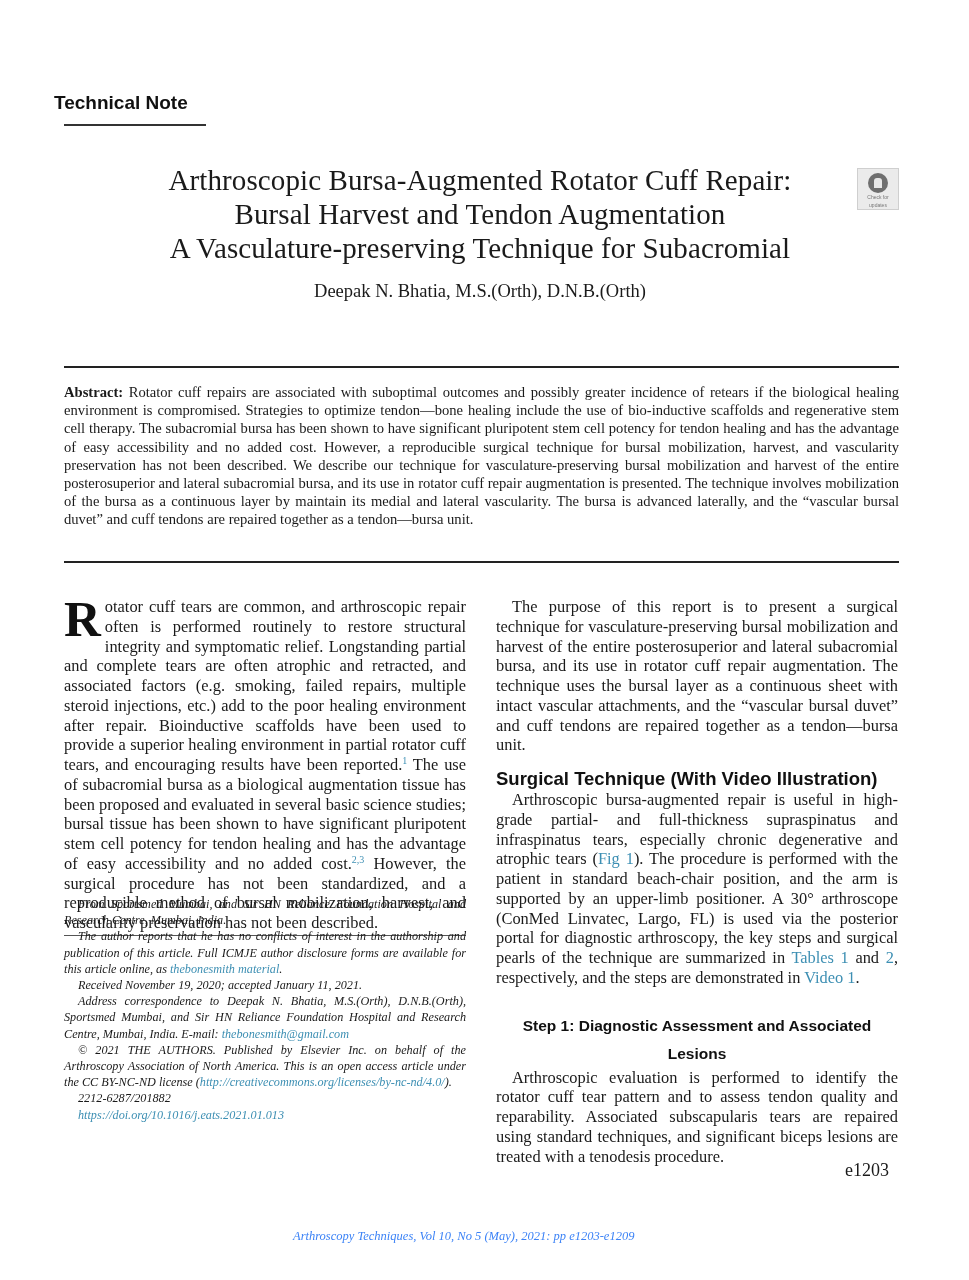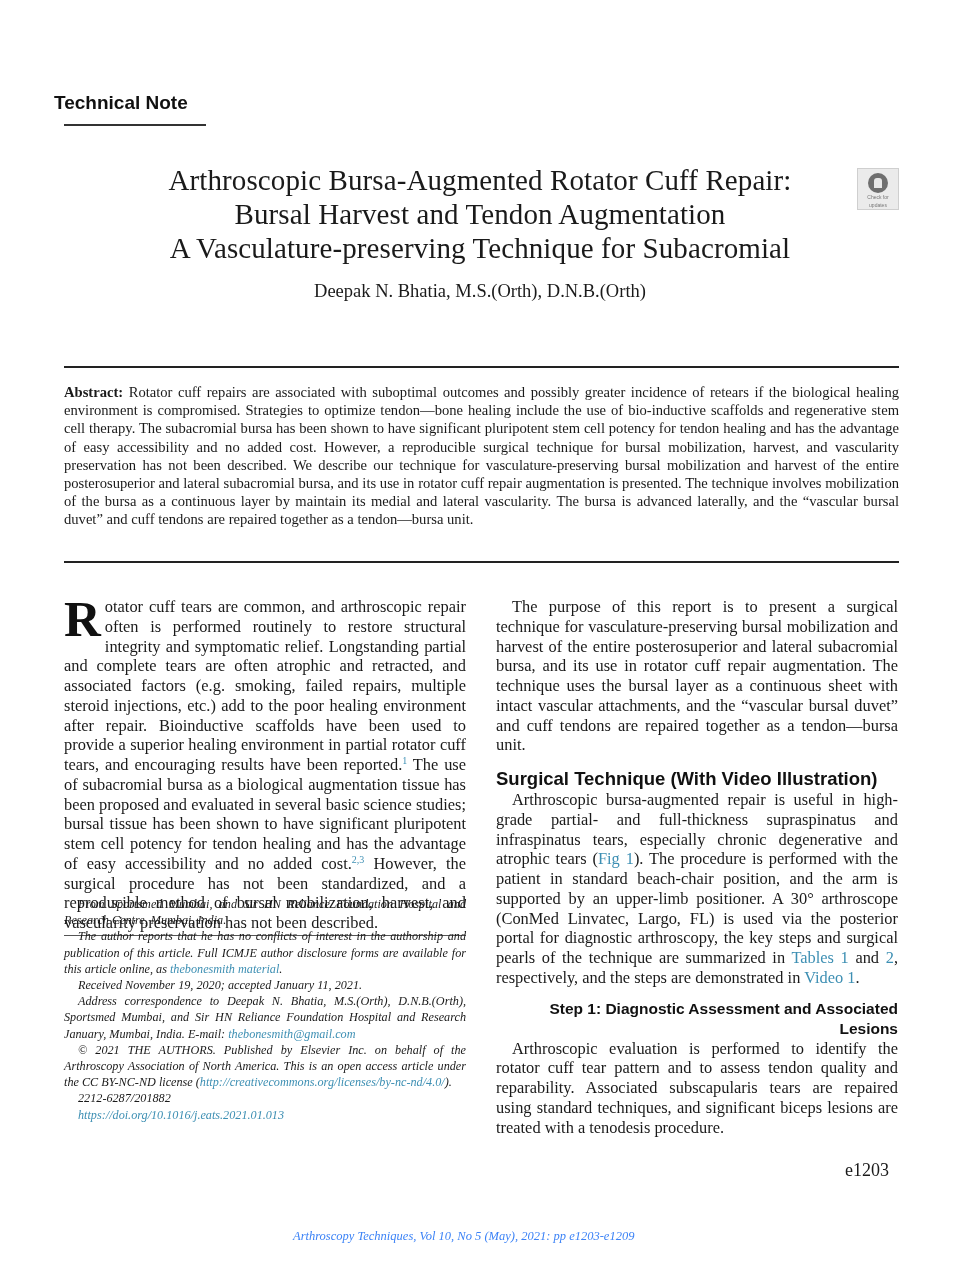--- a/index.html
+++ b/index.html
@@ -47,21 +47,21 @@
   .dropcap { float: left; font-size: 51px; line-height: 38px; font-weight: bold; margin: 3px 4px 0 0; color: #111; }
   sup.ref { font-size: 10px; color: #3d8fb3; vertical-align: 6px; line-height: 0; }
   .link { color: #3d8fb3; }
 
   .h2 {
     font-family: "Liberation Sans", "DejaVu Sans", sans-serif; font-weight: bold;
     font-size: 18.5px; line-height: 22px; color: #111; margin-top: 13px; margin-bottom: 0; text-align: left;
   }
   .h3 {
     font-family: "Liberation Sans", "DejaVu Sans", sans-serif; font-weight: bold;
-    font-size: 15.5px; line-height: 20px; color: #111; margin-top: 11px; text-align: right;
+    font-size: 15.5px; line-height: 28px; color: #111; margin-top: 24px; text-align: center;
   }
 
   .fn-rule { position: absolute; left: 64px; top: 935px; width: 402px; height: 1px; background: #555; }
   .footnotes {
     position: absolute; left: 64px; top: 896px; width: 402px;
     font-size: 12.2px; line-height: 16.2px; font-style: italic; text-align: justify; color: #1a1a1a;
   }
   .footnotes p { text-indent: 14px; }
 
   .footer-journal {
@@ -108,20 +108,20 @@
 
   <div class="h3">Step 1: Diagnostic Assessment and Associated Lesions</div>
   <p class="indent">Arthroscopic evaluation is performed to identify the rotator cuff tear pattern and to assess tendon quality and reparability. Associated subscapularis tears are repaired using standard techniques, and significant biceps lesions are treated with a tenodesis procedure.</p>
 </div>
 
 <div class="fn-rule"></div>
 <div class="footnotes">
   <p>From Sportsmed Mumbai, and Sir HN Reliance Foundation Hospital and Research Centre, Mumbai, India.</p>
   <p><span>The author reports that he has no conflicts of interest in the authorship and publication of this article. Full ICMJE author disclosure forms are available for this article online, as </span><span class="link">thebonesmith material</span><span>.</span></p>
   <p>Received November 19, 2020; accepted January 11, 2021.</p>
-  <p><span>Address correspondence to Deepak N. Bhatia, M.S.(Orth), D.N.B.(Orth), Sportsmed Mumbai, and Sir HN Reliance Foundation Hospital and Research January, Mumbai, India. E-mail: </span><span class="link">thebonesmith@gmail.com</span></p>
+  <p><span>Address correspondence to Deepak N. Bhatia, M.S.(Orth), D.N.B.(Orth), Sportsmed Mumbai, and Sir HN Reliance Foundation Hospital and Research Centre, Mumbai, India. E-mail: </span><span class="link">thebonesmith@gmail.com</span></p>
   <p><span>© 2021 THE AUTHORS. Published by Elsevier Inc. on behalf of the Arthroscopy Association of North America. This is an open access article under the CC BY-NC-ND license (</span><span class="link">http://creativecommons.org/licenses/by-nc-nd/4.0/</span><span>).</span></p>
   <p>2212-6287/201882</p>
   <p class="link">https://doi.org/10.1016/j.eats.2021.01.013</p>
 </div>
 
 <div class="footer-journal">Arthroscopy Techniques, Vol 10, No 5 (May), 2021: pp e1203-e1209</div>
 <div class="footer-page">e1203</div>
 
 </body></html>

